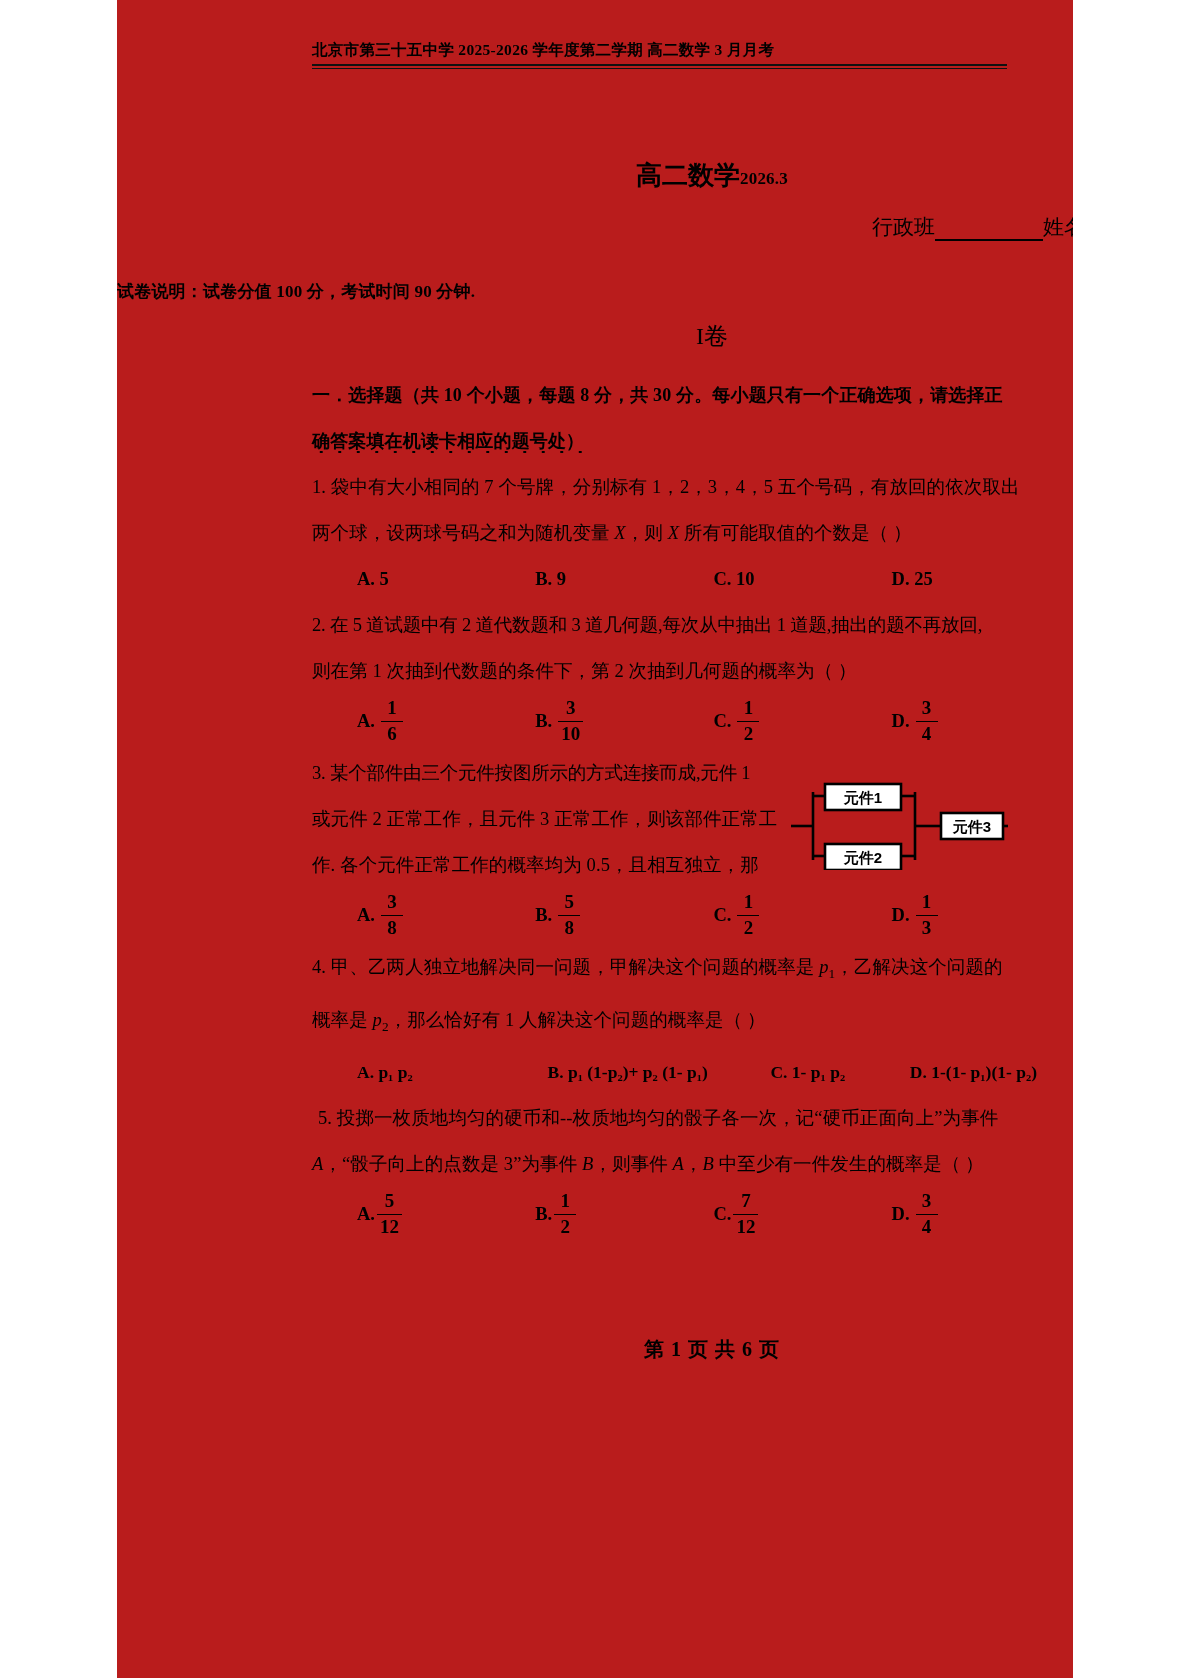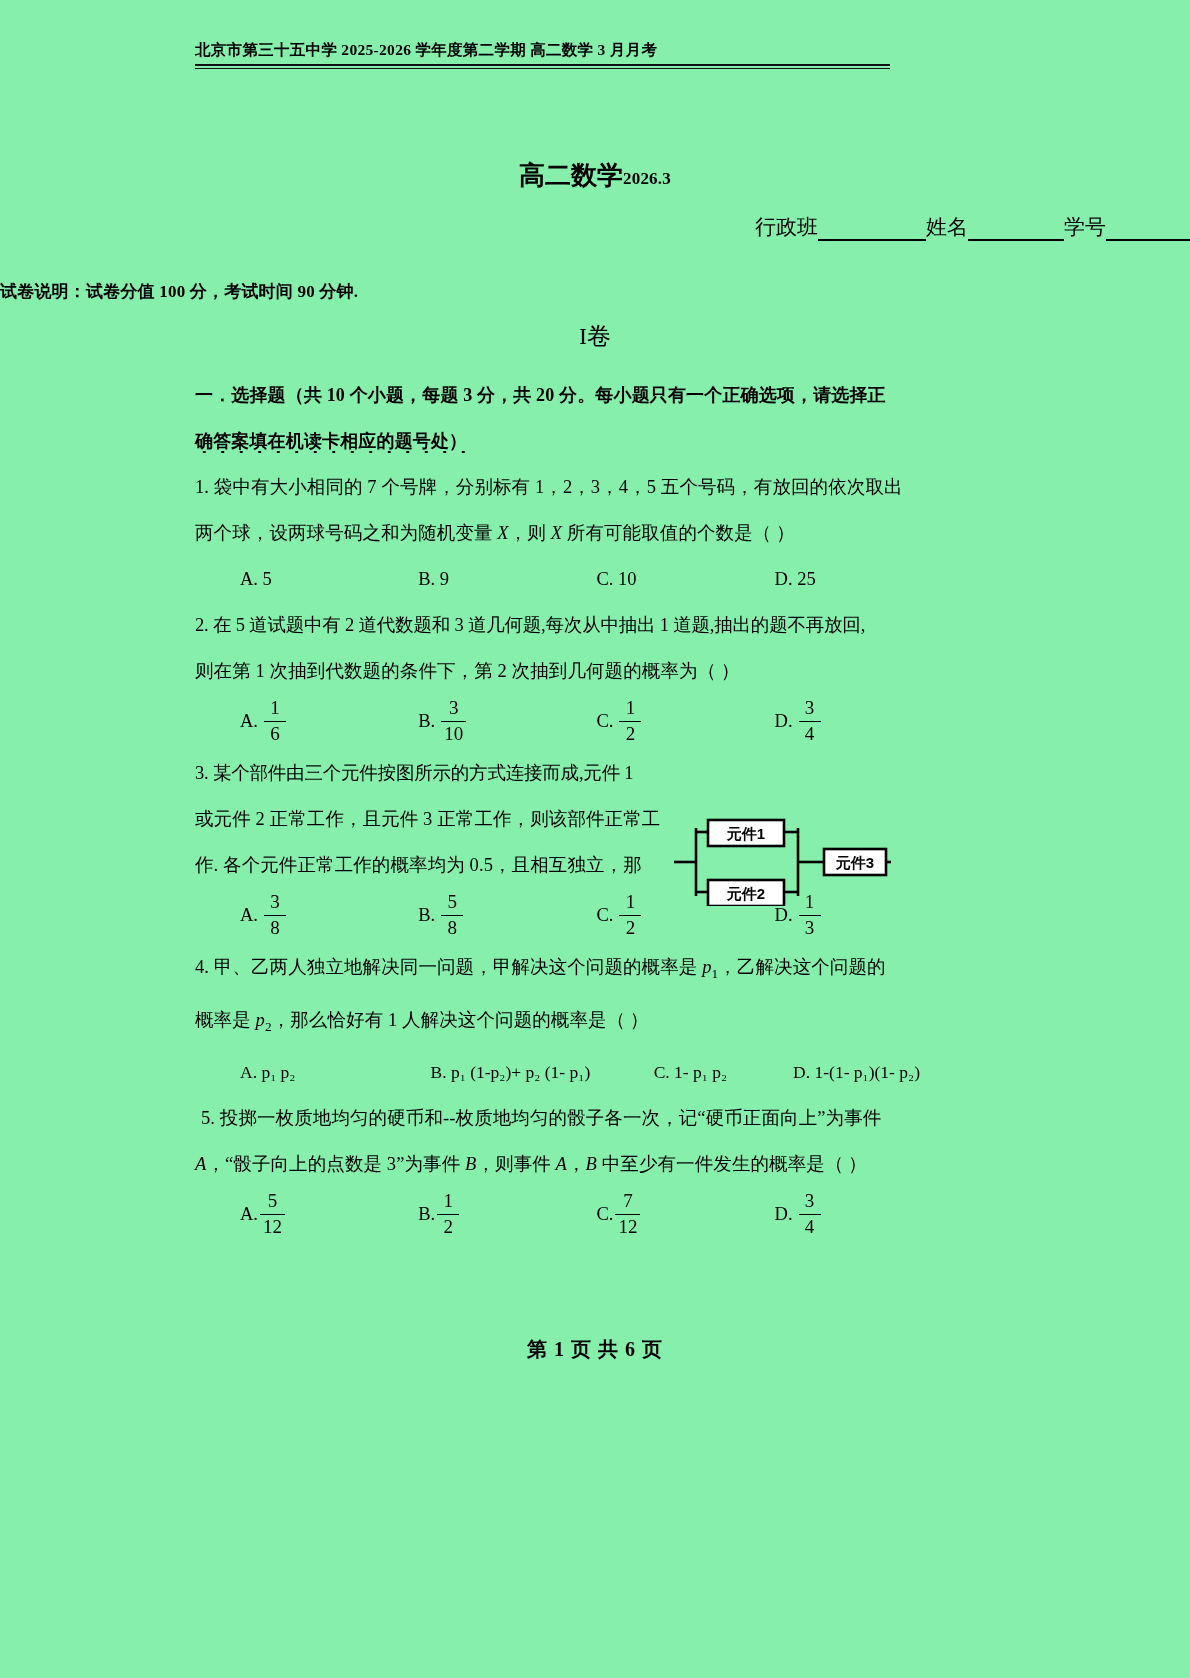--- a/index.html
+++ b/index.html
@@ -6,24 +6,24 @@
     margin: 0;
     padding: 0;
     background: #ffffff;
   }
   body {
     font-family: "Liberation Serif", "DejaVu Serif", serif;
     color: #000000;
   }
   .page {
     position: relative;
-    width: 1190px;
+    width: 956px;
     height: 1678px;
     margin: 0 auto;
-    background: #86efac;
+    background: #b91c1c;
     overflow: hidden;
   }
 
   
   .runhead {
     position: absolute;
     left: 195px;
     top: 40px;
     width: 695px;
   }
@@ -137,20 +137,21 @@
   }
   .q-tight { letter-spacing: -0.2px; }
   i, .it { font-style: italic; font-family: "Liberation Serif", serif; }
   sub { font-size: 0.72em; }
 
   
   .opts {
     display: flex;
     font-size: 18.5px;
     padding-left: 45px;
+    font-weight: bold;
   }
   .opts.plain { align-items: baseline; line-height: 46px; }
   .opts.frac { align-items: flex-start; }
   .opt {
     display: flex;
     align-items: center;
   }
   .opt .lbl { white-space: nowrap; }
   .w1 { width: 190px; }
   .w2 { width: 190px; }
@@ -175,21 +176,20 @@
   }
   .fr .den { padding: 0 3px; }
 
   
   .circuit {
     position: absolute;
     left: 672px;
     top: 782px;
     width: 220px;
     height: 88px;
-    margin-top: 36px;
   }
   .circuit svg { display: block; }
 
   
   .footer {
     position: absolute;
     left: 0;
     top: 1336px;
     width: 1190px;
     text-align: center;
@@ -217,21 +217,21 @@
     <span>行政班</span><span class="blank blank-a"></span><span>姓名</span><span class="blank blank-b"></span><span>学号</span><span class="blank blank-c"></span>
   </div>
 
   <div class="exam-note">试卷说明：试卷分值 100 分，考试时间 90 分钟.</div>
 
   <div class="paper-part">I卷</div>
 
   <div class="body-block">
 
     <div class="para bold">
-      <span>一．选择题（共 10 个小题，每题 3 分，共 20 分。每小题只有一个正确选项，</span><span>请选择正</span>
+      <span>一．选择题（共 10 个小题，每题 8 分，共 30 分。每小题只有一个正确选项，</span><span>请选择正</span>
     </div>
     <div class="para bold">
       <span class="dotted">确答案填在机读卡相应的题号处）</span>
     </div>
 
     <div class="q">
       <span>1.</span>
       <span>袋中有大小相同的 7 个号牌，分别标有 1，2，3，4，5 五个号码，有放回的依次取出</span>
     </div>
     <div class="q">

